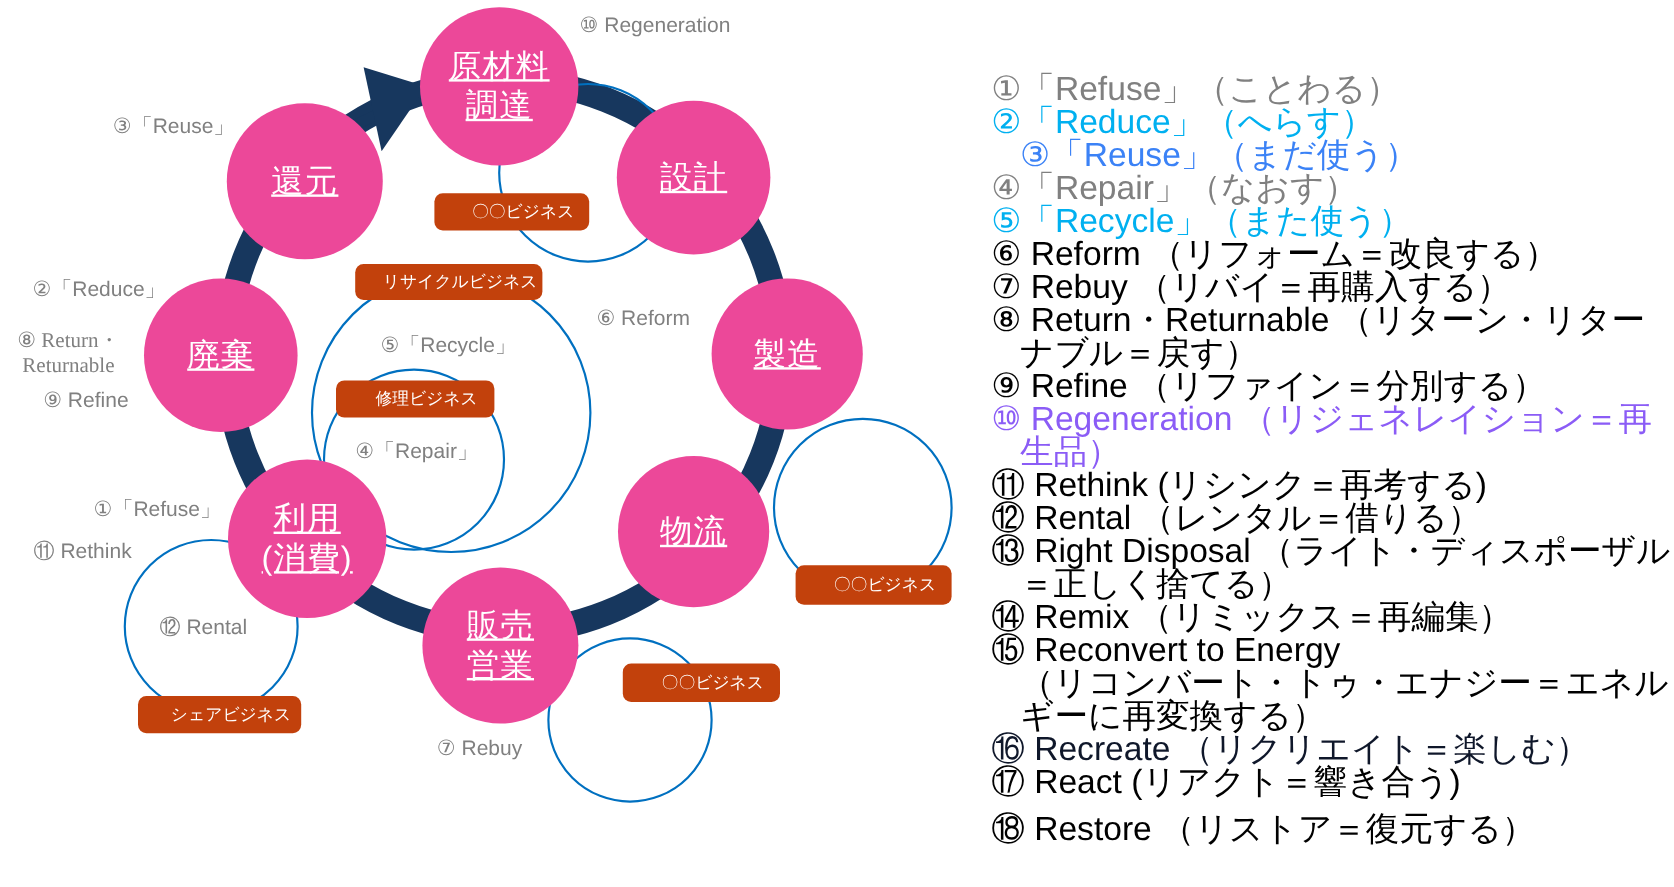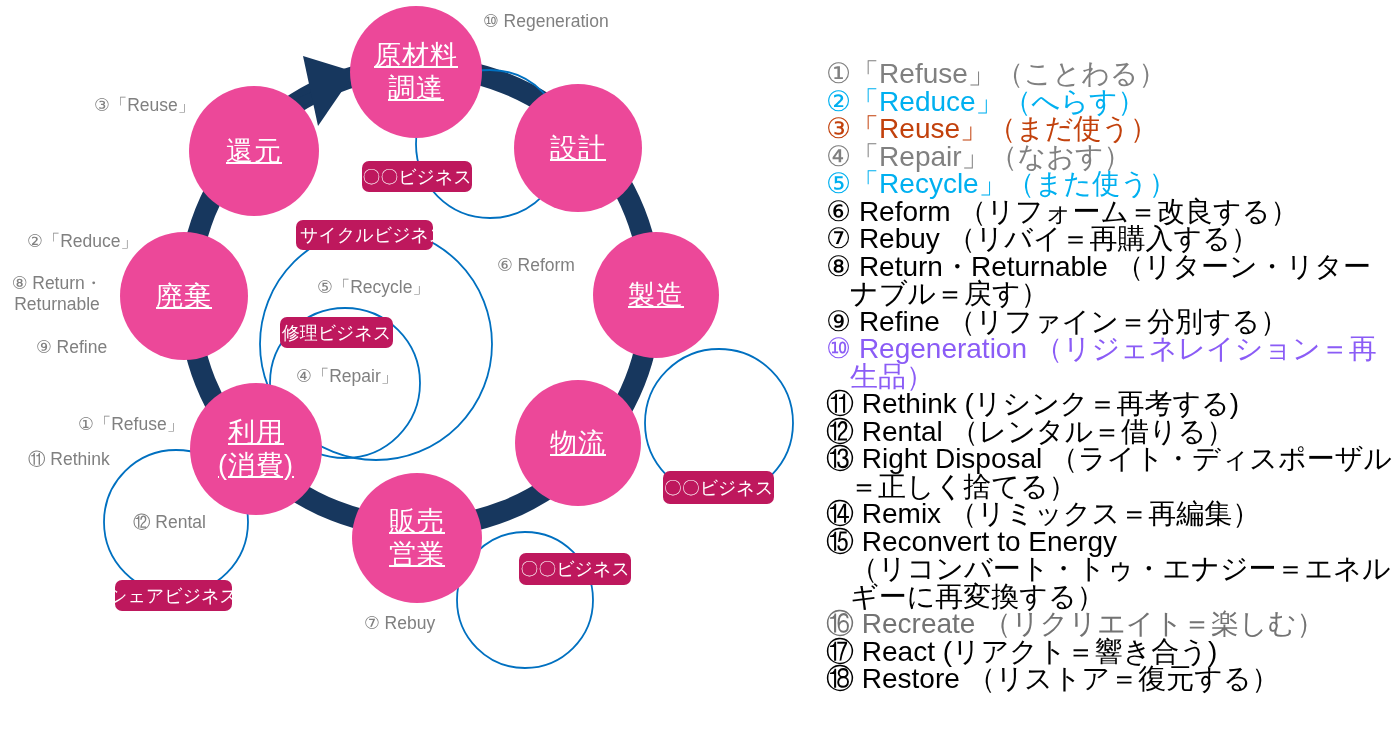--- a/index.html
+++ b/index.html
@@ -10,29 +10,29 @@
   }
   #diagram-svg{position:absolute;left:0;top:0;}
   .node{
     position:absolute;border-radius:50%;
     background:#ec4899;color:#ffffff;
     display:flex;align-items:center;justify-content:center;
     text-align:center;white-space:pre-line;
     font-size:27px;line-height:1.22;letter-spacing:1px;text-decoration:underline;
   }
   .badge{
-    position:absolute;background:#be185d;color:#ffffff;
+    position:absolute;background:#c2410c;color:#ffffff;
     border-radius:7px;display:flex;align-items:center;justify-content:center;
-    font-size:18px;white-space:nowrap;
+    font-size:14px;white-space:nowrap;padding-left:19px;
   }
   .dlabel{
     position:absolute;color:#808080;font-size:17.5px;line-height:1.2;
     white-space:pre-line;
   }
-  .dlabel.center{text-align:center;}
+  .dlabel.center{text-align:center;font-family:Liberation Serif, serif;}
   #footer-credit{
     position:absolute;left:283px;top:700px;
     color:#1a1a1a;font-size:19.5px;letter-spacing:0.5px;
   }
   #legend{
     position:absolute;left:826px;top:60px;width:566px;
   }
   .legend-item{
     font-size:28px;line-height:27.5px;
     white-space:pre-line;
@@ -73,45 +73,45 @@
   <div class="badge" style="left:280px;top:317px;width:113px;height:31px;">修理ビジネス</div>
   <div class="badge" style="left:663px;top:471px;width:111px;height:33px;">〇〇ビジネス</div>
   <div class="badge" style="left:519px;top:553px;width:112px;height:32px;">〇〇ビジネス</div>
   <div class="badge" style="left:115px;top:580px;width:117px;height:31px;">シェアビジネス</div>
 
   <div class="dlabel" style="left:483px;top:11px;">⑩ Regeneration</div>
   <div class="dlabel" style="left:94px;top:95px;">③「Reuse」</div>
   <div class="dlabel" style="left:27px;top:231px;">②「Reduce」</div>
   <div class="dlabel center" style="left:1px;top:273px;width:112px;">⑧ Return・
 Returnable</div>
-  <div class="dlabel" style="left:36px;top:337px;">⑨ Refine</div>
+  <div class="dlabel" style="left:36px;top:323px;">⑨ Refine</div>
   <div class="dlabel" style="left:78px;top:414px;">①「Refuse」</div>
   <div class="dlabel" style="left:28px;top:449px;">⑪ Rethink</div>
   <div class="dlabel" style="left:133px;top:512px;">⑫ Rental</div>
   <div class="dlabel" style="left:364px;top:613px;">⑦ Rebuy</div>
   <div class="dlabel" style="left:497px;top:255px;">⑥ Reform</div>
   <div class="dlabel" style="left:317px;top:277px;">⑤「Recycle」</div>
   <div class="dlabel" style="left:296px;top:366px;">④「Repair」</div>
 
 
   <div id="legend">
     <div class="legend-item" style="color: rgb(128, 128, 128);">①「Refuse」（ことわる）</div>
     <div class="legend-item" style="color: rgb(0, 176, 240);">②「Reduce」（へらす）</div>
-    <div class="legend-item" style="color: #c2410c;">③「Reuse」（まだ使う）</div>
+    <div class="legend-item" style="color: #3b82f6; margin-left: 24px;">③「Reuse」（まだ使う）</div>
     <div class="legend-item" style="color: rgb(128, 128, 128);">④「Repair」（なおす）</div>
     <div class="legend-item" style="color: rgb(0, 176, 240);">⑤「Recycle」（また使う）</div>
     <div class="legend-item" style="color: rgb(0, 0, 0);">⑥ Reform （リフォーム＝改良する）</div>
     <div class="legend-item" style="color: rgb(0, 0, 0);">⑦ Rebuy （リバイ＝再購入する）</div>
     <div class="legend-item" style="color: rgb(0, 0, 0);">⑧ Return・Returnable （リターン・リターナブル＝戻す）</div>
     <div class="legend-item" style="color: rgb(0, 0, 0);">⑨ Refine （リファイン＝分別する）</div>
     <div class="legend-item" style="color: #8b5cf6;">⑩ Regeneration （リジェネレイション＝再生品）</div>
     <div class="legend-item" style="color: rgb(0, 0, 0);">⑪ Rethink (リシンク＝再考する)</div>
     <div class="legend-item" style="color: rgb(0, 0, 0);">⑫ Rental （レンタル＝借りる）</div>
     <div class="legend-item" style="color: rgb(0, 0, 0);">⑬ Right Disposal （ライト・ディスポーザル＝正しく捨てる）</div>
     <div class="legend-item" style="color: rgb(0, 0, 0);">⑭ Remix （リミックス＝再編集）</div>
     <div class="legend-item" style="color: rgb(0, 0, 0);">⑮ Reconvert to Energy
 （リコンバート・トゥ・エナジー＝エネルギーに再変換する）</div>
-    <div class="legend-item" style="color: #737373;">⑯ Recreate （リクリエイト＝楽しむ）</div>
+    <div class="legend-item" style="color: #0f172a;">⑯ Recreate （リクリエイト＝楽しむ）</div>
     <div class="legend-item" style="color: rgb(0, 0, 0);">⑰ React (リアクト＝響き合う)</div>
-    <div class="legend-item" style="color: rgb(0, 0, 0);">⑱ Restore （リストア＝復元する）</div>
+    <div class="legend-item" style="color: rgb(0, 0, 0); margin-top: 12px;">⑱ Restore （リストア＝復元する）</div>
   </div>
 
 </div>
 
 </body></html>

